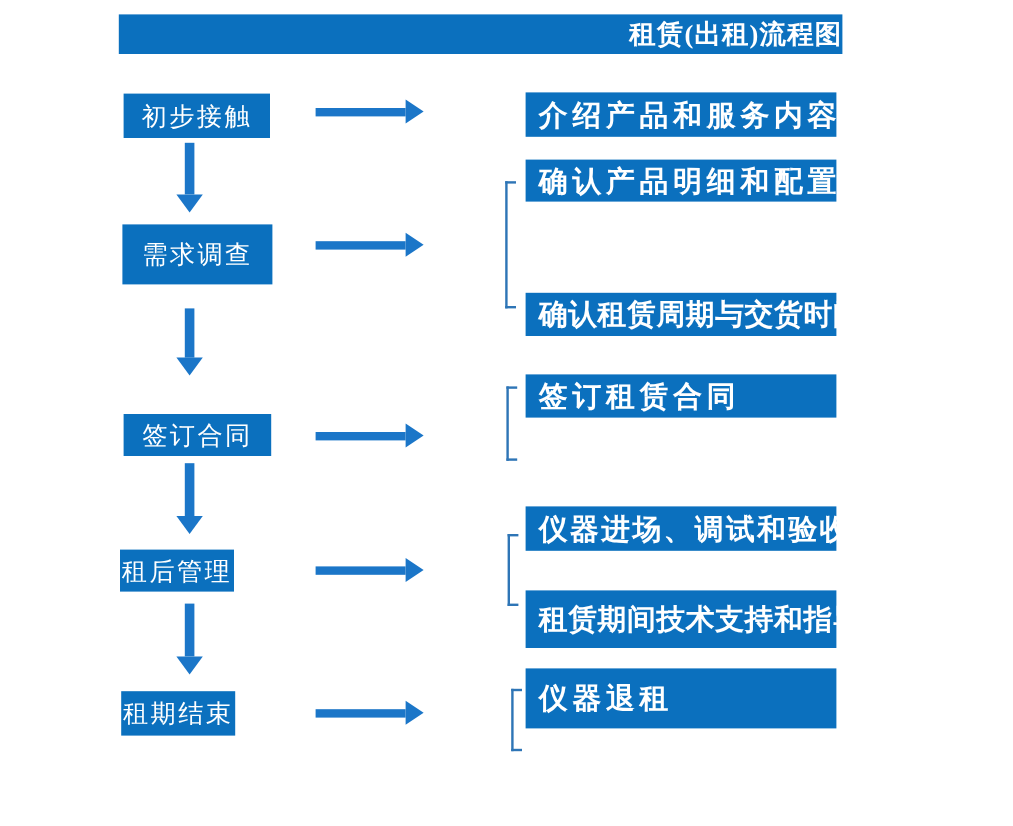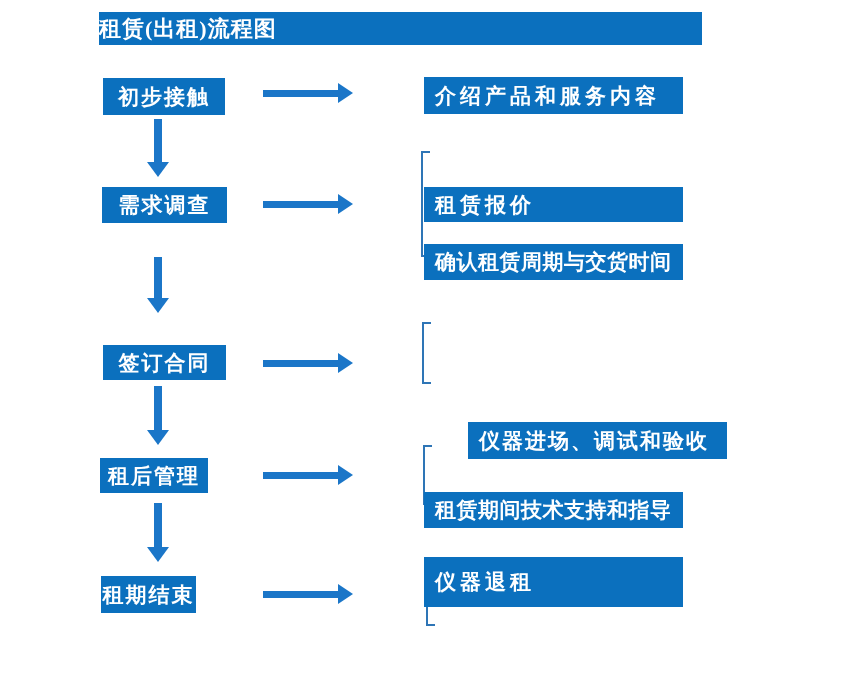--- a/index.html
+++ b/index.html
@@ -10,35 +10,35 @@
     --background:#FFFFFF;
   }
   html,body{margin:0;padding:0;background:var(--background);}
   .canvas{
     position:relative;width:844px;height:688px;background:var(--background);
     font-family:"Liberation Serif","DejaVu Serif",serif;overflow:hidden;
   }
   .title-bar{
     position:absolute;left:99px;top:12px;width:603px;height:33px;
     background:var(--box-blue);color:var(--text-white);
-    display:flex;align-items:center;justify-content:flex-start;
+    display:flex;align-items:center;justify-content:flex-end;
     font-size:22px;font-weight:bold;letter-spacing:1px;
   }
   .stage{
     position:absolute;background:var(--box-blue);color:var(--text-white);
     display:flex;align-items:center;justify-content:center;
-    font-size:21px;font-weight:bold;letter-spacing:2px;white-space:nowrap;
+    font-size:21px;font-weight:normal;letter-spacing:2px;white-space:nowrap;
   }
   .out{
-    position:absolute;left:424px;width:259px;background:var(--box-blue);
+    position:absolute;left:438px;width:259px;background:var(--box-blue);
     color:var(--text-white);display:flex;align-items:center;
     padding-left:11px;box-sizing:border-box;
-    font-size:21px;font-weight:bold;letter-spacing:4px;white-space:nowrap;
+    font-size:24px;font-weight:bold;letter-spacing:4px;white-space:nowrap;
   }
-  .out.mid{letter-spacing:2px;margin-left:44px;}
+  .out.mid{letter-spacing:2px;}
   .out.tight{letter-spacing:0.5px;}
   .v-arrow{position:absolute;width:22px;display:flex;flex-direction:column;align-items:center;}
   .v-arrow .shaft{width:8px;flex:1;background:var(--arrow-blue);}
   .v-arrow .head{width:0;height:0;border-left:11px solid transparent;border-right:11px solid transparent;border-top:15px solid var(--arrow-blue);}
   .h-arrow{position:absolute;height:20px;display:flex;align-items:center;}
   .h-arrow .shaft{height:7px;flex:1;background:var(--arrow-blue);}
   .h-arrow .head{width:0;height:0;border-top:10px solid transparent;border-bottom:10px solid transparent;border-left:15px solid var(--arrow-blue);}
   .bracket{
     position:absolute;width:9px;box-sizing:border-box;
     border:2px solid var(--bracket-blue);border-right:none;
@@ -50,27 +50,27 @@
 
 <div class="canvas">
 
   <div class="title-bar">
     <span>租赁(出租)流程图</span>
   </div>
 
   <div class="stage" style="left:103px;top:78px;width:122px;height:37px">
     <span>初步接触</span>
   </div>
-  <div class="stage" style="left:102px;top:187px;width:125px;height:36px">
+  <div class="stage" style="left:102px;top:187px;width:125px;height:50px">
     <span>需求调查</span>
   </div>
   <div class="stage" style="left:103px;top:345px;width:123px;height:35px">
     <span>签订合同</span>
   </div>
-  <div class="stage" style="left:100px;top:458px;width:108px;height:35px">
+  <div class="stage" style="left:100px;top:458px;width:95px;height:35px">
     <span>租后管理</span>
   </div>
   <div class="stage" style="left:101px;top:576px;width:95px;height:37px">
     <span>租期结束</span>
   </div>
 
   <div class="v-arrow" style="left:147px;top:119px;height:58px">
     <div class="shaft"></div>
     <div class="head"></div>
   </div>
@@ -109,29 +109,32 @@
   </div>
 
   <div class="bracket" style="left:421px;top:151px;height:106px"></div>
   <div class="bracket" style="left:422px;top:322px;height:62px"></div>
   <div class="bracket" style="left:423px;top:445px;height:60px"></div>
   <div class="bracket" style="left:426px;top:574px;height:52px"></div>
 
   <div class="out" style="top:77px;height:37px">
     <span>介绍产品和服务内容</span>
   </div>
-  <div class="out" style="top:187px;height:35px">
-    <span>租赁报价</span>
+  <div class="out" style="top:133px;height:35px">
+    <span>确认产品明细和配置</span>
   </div>
   <div class="out tight" style="top:244px;height:36px">
     <span>确认租赁周期与交货时间</span>
   </div>
+  <div class="out" style="top:312px;height:36px">
+    <span>签订租赁合同</span>
+  </div>
   <div class="out mid" style="top:422px;height:37px">
     <span>仪器进场、调试和验收</span>
   </div>
-  <div class="out tight" style="top:492px;height:36px">
+  <div class="out tight" style="top:492px;height:48px">
     <span>租赁期间技术支持和指导</span>
   </div>
   <div class="out" style="top:557px;height:50px">
     <span>仪器退租</span>
   </div>
 
 </div>
 
 </body></html>

